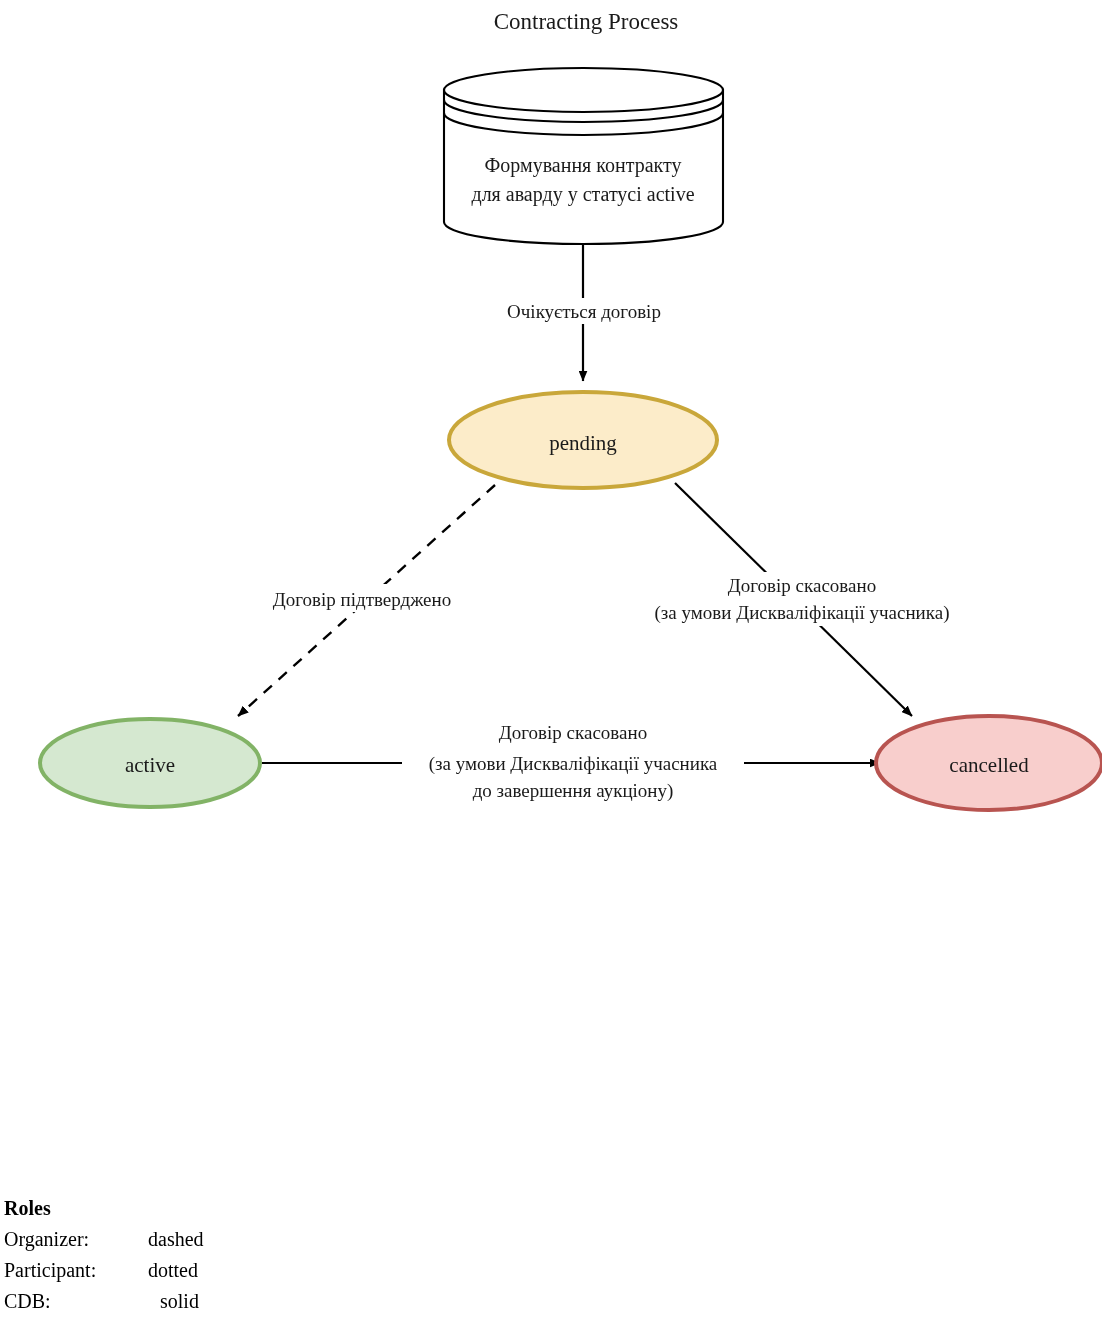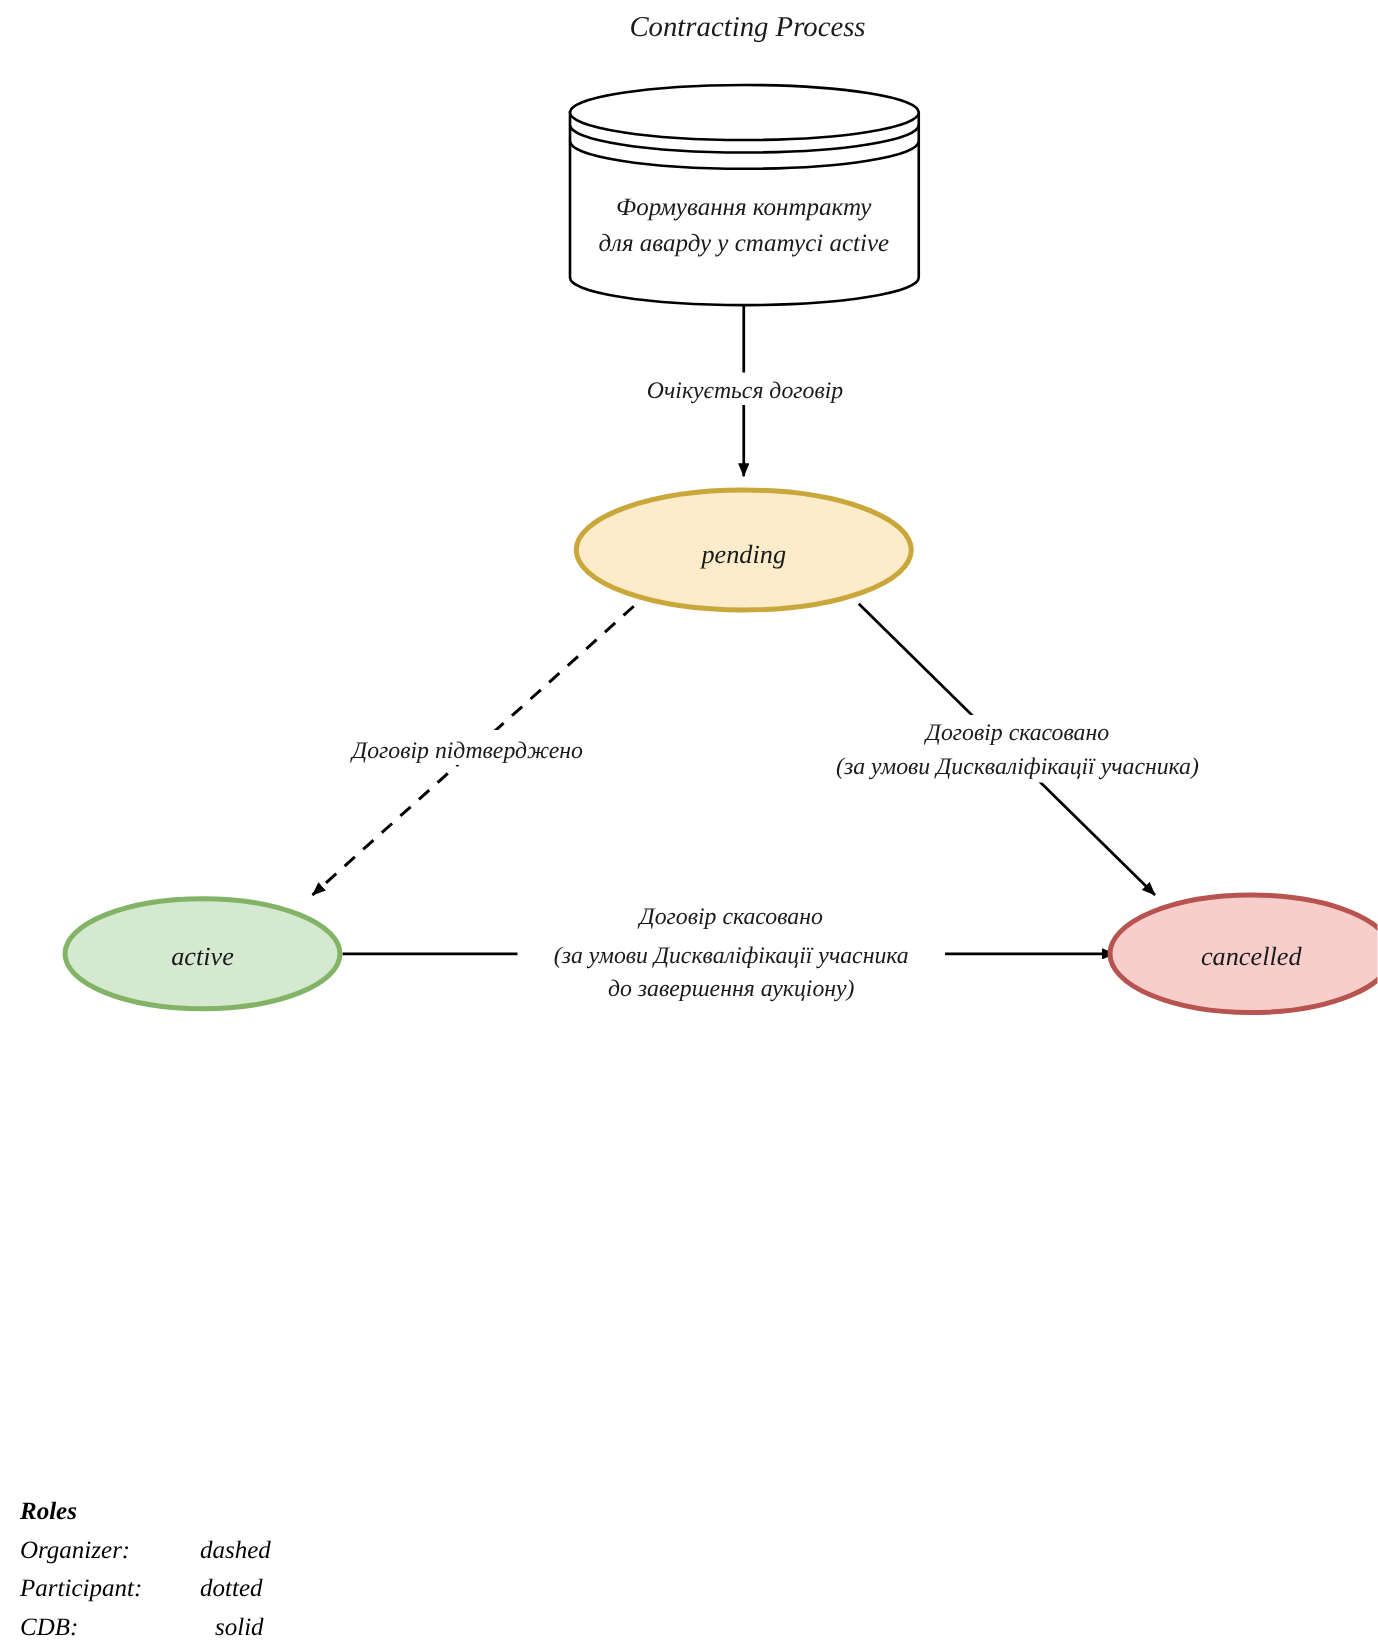--- a/index.html
+++ b/index.html
@@ -11,25 +11,24 @@
   body {
     width: 1102px;
     height: 1318px;
     position: relative;
     font-family: "Liberation Serif", "DejaVu Serif", serif;
     color: #000000;
     overflow: hidden;
   }
   #diagram-root {
     position: absolute;
-    left: 12px;
+    left: 0;
     top: 0;
     width: 1074px;
     height: 1318px;
-    font-style: italic;
   }
   svg#diagram-svg {
     position: absolute;
     left: 0;
     top: 0;
     width: 1102px;
     height: 1318px;
     display: block;
   }
   .diagram-title {

